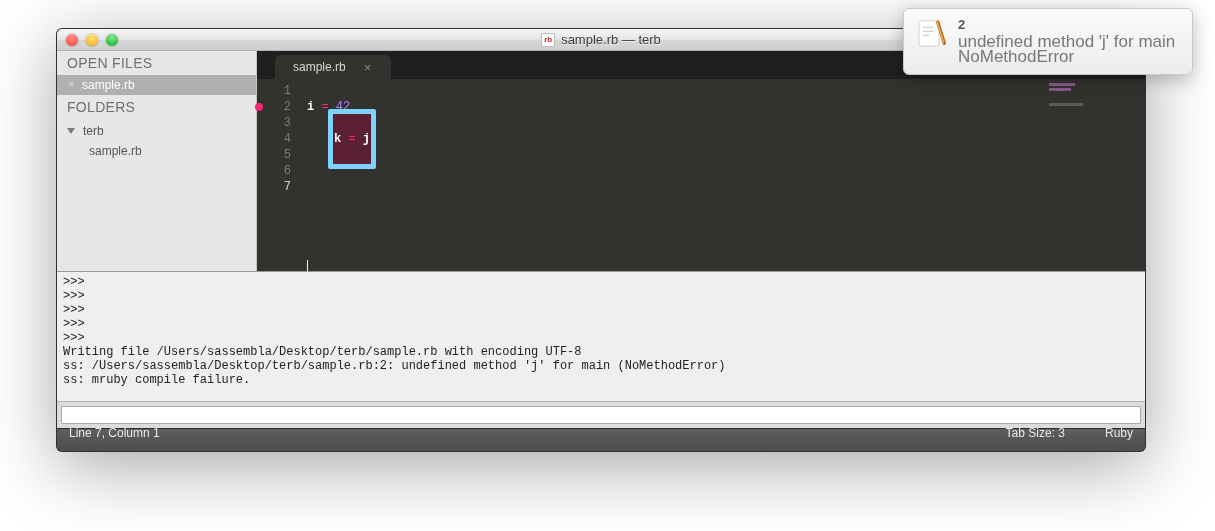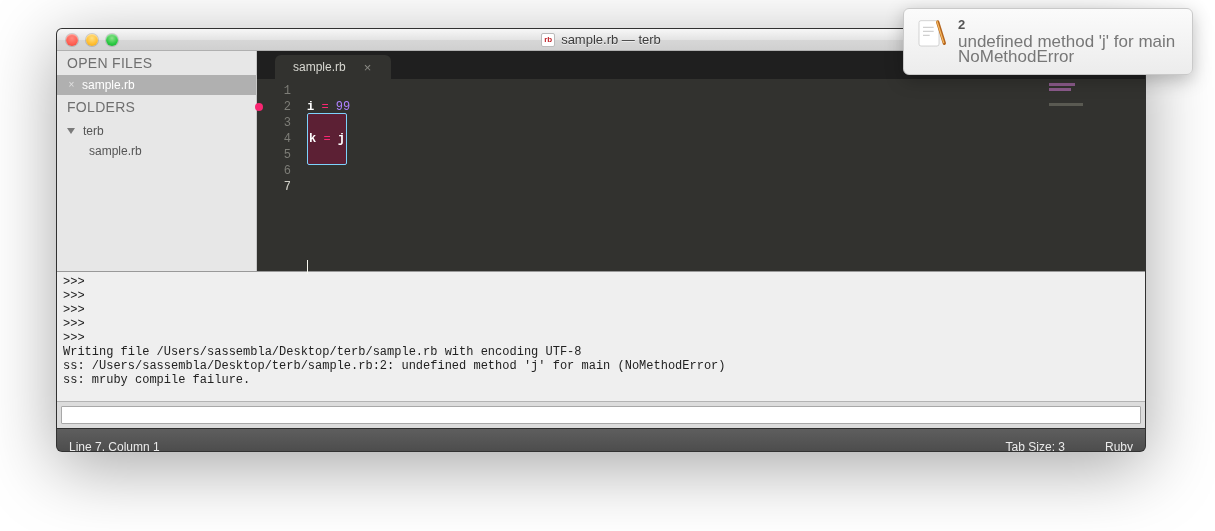--- a/index.html
+++ b/index.html
@@ -212,23 +212,24 @@
     position: relative;
     white-space: pre;
   }
   .code .row { height: 16px; }
   .tok-var  { color: #ffffff; font-weight: 600; }
   .tok-op   { color: #f92672; }
   .tok-num  { color: #ae81ff; }
   .tok-cmt  { color: #75715e; }
   .error-box {
     background: #5c2034;
-    border: 1px solid #7dd3fc;
+    border: 5px solid #7dd3fc;
     border-radius: 2px;
     padding: 18px 1px;
+    margin-left: 21px;
   }
   .caret {
     display: inline-block;
     width: 1px;
     height: 14px;
     background: #f8f8f0;
     vertical-align: middle;
   }
 
   
@@ -281,21 +282,21 @@
     border-top:1px solid #b3b3b3;
     flex-shrink:0;
   }
 
   
   .statusbar {
     height: 22px;
     background: linear-gradient(to bottom, #5e5e5e 0%, #4d4d4d 100%);
     border-top: 1px solid #2e2e2e;
     display: flex;
-    align-items: flex-start;
+    align-items: flex-end;
     justify-content: space-between;
     color: #eaeaea;
     font-size: 12px;
     padding: 11px 12px;
     flex-shrink: 0;
   }
   .statusbar .right {
     display: flex;
     gap: 40px;
   }
@@ -381,21 +382,21 @@
           <div class="gutter">
             <div class="ln"><span>1</span></div>
             <div class="ln"><span class="dot"></span><span>2</span></div>
             <div class="ln"><span>3</span></div>
             <div class="ln"><span>4</span></div>
             <div class="ln"><span>5</span></div>
             <div class="ln"><span>6</span></div>
             <div class="ln current"><span>7</span></div>
           </div>
           <div class="code">
-<div class="row"><span class="tok-var">i</span> <span class="tok-op">=</span> <span class="tok-num">99</span></div>
+<div class="row"><span class="tok-var">i</span> <span class="tok-op">=</span> <span class="tok-num">42</span></div>
 <div class="row"><span class="error-box"><span class="tok-var">k</span> <span class="tok-op">=</span> <span class="tok-var">j</span></span></div>
 <div class="row"></div>
 <div class="row"></div>
 <div class="row"></div>
 <div class="row"><span class="caret"></span></div>
           </div>
           <div class="minimap">
             <div class="ml ml1"></div>
             <div class="ml ml2"></div>
             <div class="ml ml3"></div>

